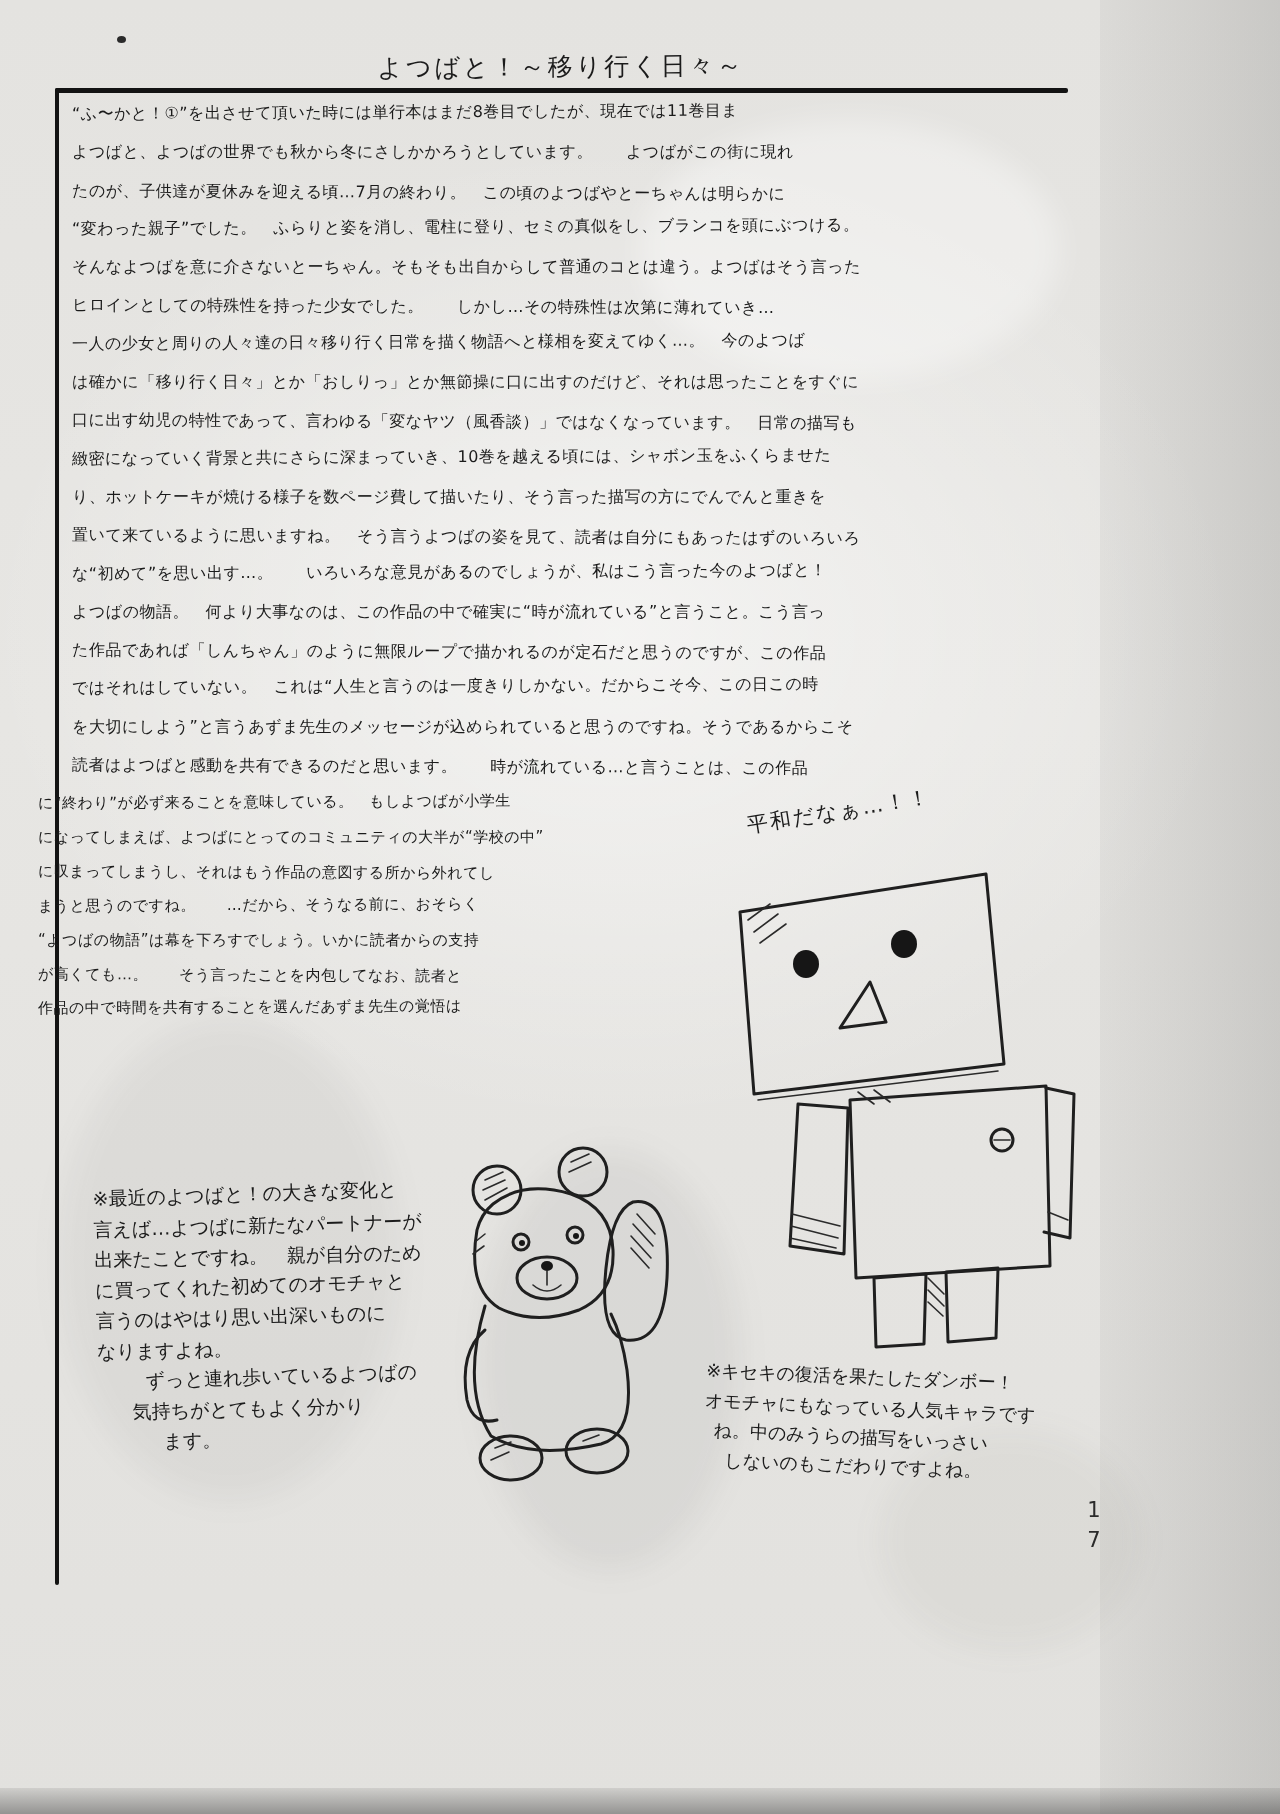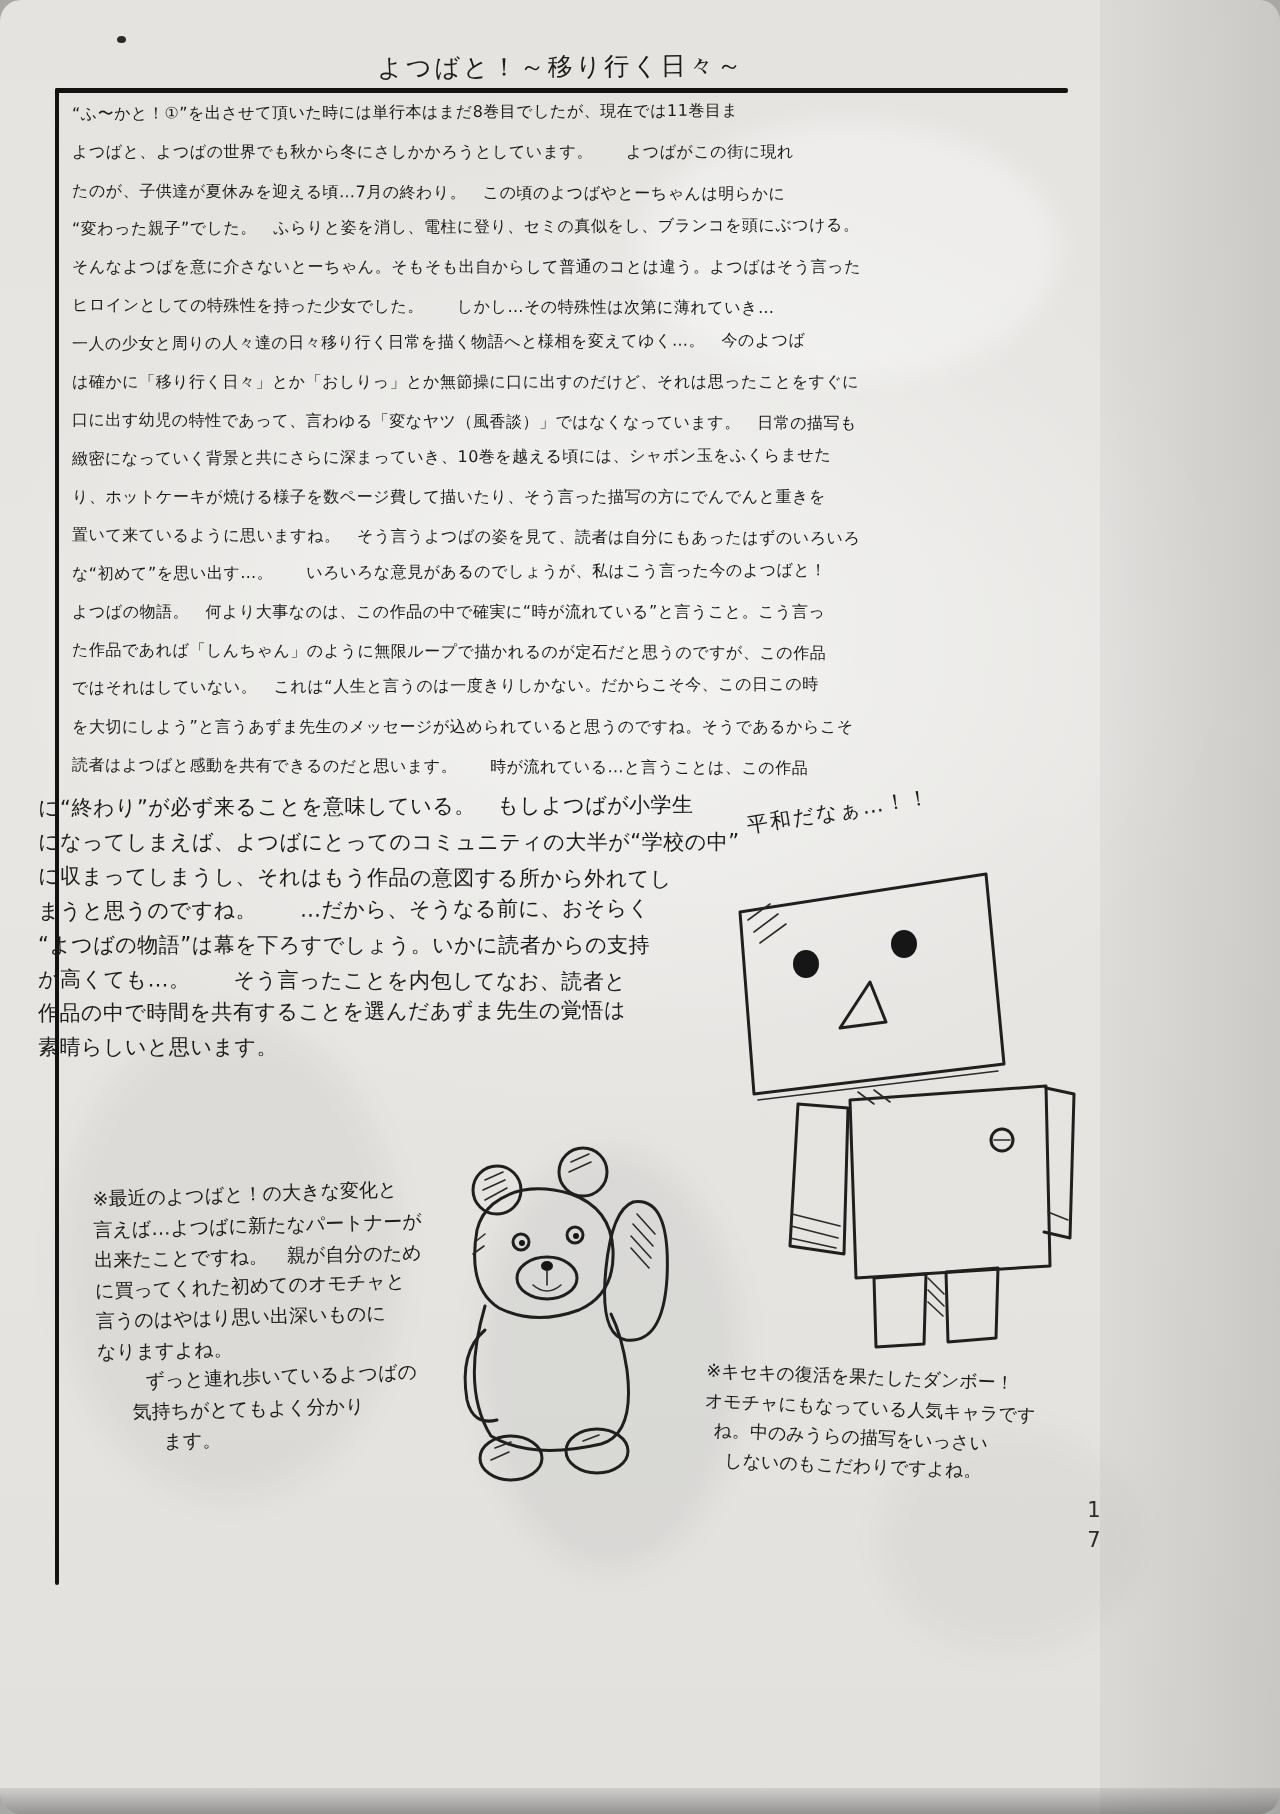--- a/index.html
+++ b/index.html
@@ -3,21 +3,20 @@
 <meta charset="utf-8">
 <style>
   html,body{margin:0;padding:0;background:#a8a8a6;}
   .canvas{
     position:relative;width:1280px;height:1814px;overflow:hidden;
     background:
       radial-gradient(ellipse 900px 700px at 48% 35%, rgba(255,255,255,0.55), rgba(255,255,255,0) 70%),
       linear-gradient(180deg,#e4e3e0 0%, #e7e6e3 40%, #e2e1de 100%);
     font-family:"DejaVu Sans","Liberation Sans",sans-serif;
     color:#1b1b1b;
-    border-radius:21px;
   }
   
   .shade-right{position:absolute;top:0;left:1100px;width:180px;height:1814px;
     background:linear-gradient(to right, rgba(60,60,58,0.05), rgba(60,60,58,0.16));}
   .shade-bottom{position:absolute;left:0;top:1788px;width:1280px;height:26px;
     background:linear-gradient(to bottom, rgba(40,40,40,0.10), rgba(40,40,40,0.42));}
   .speck{position:absolute;left:117px;top:36px;width:9px;height:7px;background:#2a2a2a;border-radius:50%;}
   .blotch{position:absolute;border-radius:50%;filter:blur(14px);}
   .b1{left:480px;top:1150px;width:260px;height:420px;background:rgba(90,90,88,0.07);}
   .b2{left:60px;top:1020px;width:340px;height:480px;background:rgba(90,90,88,0.06);}
@@ -29,21 +28,21 @@
   .frame-left{position:absolute;left:55px;top:88px;width:4px;height:1497px;background:#131313;border-radius:2px;}
 
   .title{
     position:absolute;left:0;top:50px;width:1122px;text-align:center;
     font-size:25px;letter-spacing:3px;transform:rotate(-0.4deg);
   }
 
   .line{white-space:nowrap;transform-origin:left center;}
   .essayA{position:absolute;left:72px;top:104px;width:1004px;font-size:16px;}
   .essayA .line{height:38.3px;letter-spacing:0.5px;}
-  .essayB{position:absolute;left:38px;top:794px;width:690px;font-size:21px;}
+  .essayB{position:absolute;left:38px;top:794px;width:690px;font-size:15px;}
   .essayB .line{height:34.2px;letter-spacing:0.5px;}
   .line:nth-child(3n){transform:rotate(0.25deg);}
   .line:nth-child(3n+1){transform:rotate(-0.3deg);}
 
   .peace{
     position:absolute;left:746px;top:797px;font-size:21px;letter-spacing:2px;
     transform:rotate(-9deg);
   }
 
   .noteL{position:absolute;left:96px;top:1182px;font-size:19px;transform:rotate(-1.6deg);}
@@ -105,21 +104,20 @@
   </div>
 
   <div class="essayB">
     <div class="line">に“終わり”が必ず来ることを意味している。　もしよつばが小学生</div>
     <div class="line">になってしまえば、よつばにとってのコミュニティの大半が“学校の中”</div>
     <div class="line">に収まってしまうし、それはもう作品の意図する所から外れてし</div>
     <div class="line">まうと思うのですね。　　…だから、そうなる前に、おそらく</div>
     <div class="line">“よつばの物語”は幕を下ろすでしょう。いかに読者からの支持</div>
     <div class="line">が高くても…。　　そう言ったことを内包してなお、読者と</div>
     <div class="line">作品の中で時間を共有することを選んだあずま先生の覚悟は</div>
-    <div class="line">素晴らしいと思います。</div>
   </div>
 
   <div class="peace">平和だなぁ…！！</div>
 
   <div class="sketch" style="left:698px;top:842px;width:380px;height:520px;">
     <svg width="380" height="520" viewBox="0 0 380 520">
 
       <path class="ln" d="M42,70 L288,32 L306,222 L56,252 Z"></path>
       <path class="thin" d="M60,258 L300,229"></path>
 

